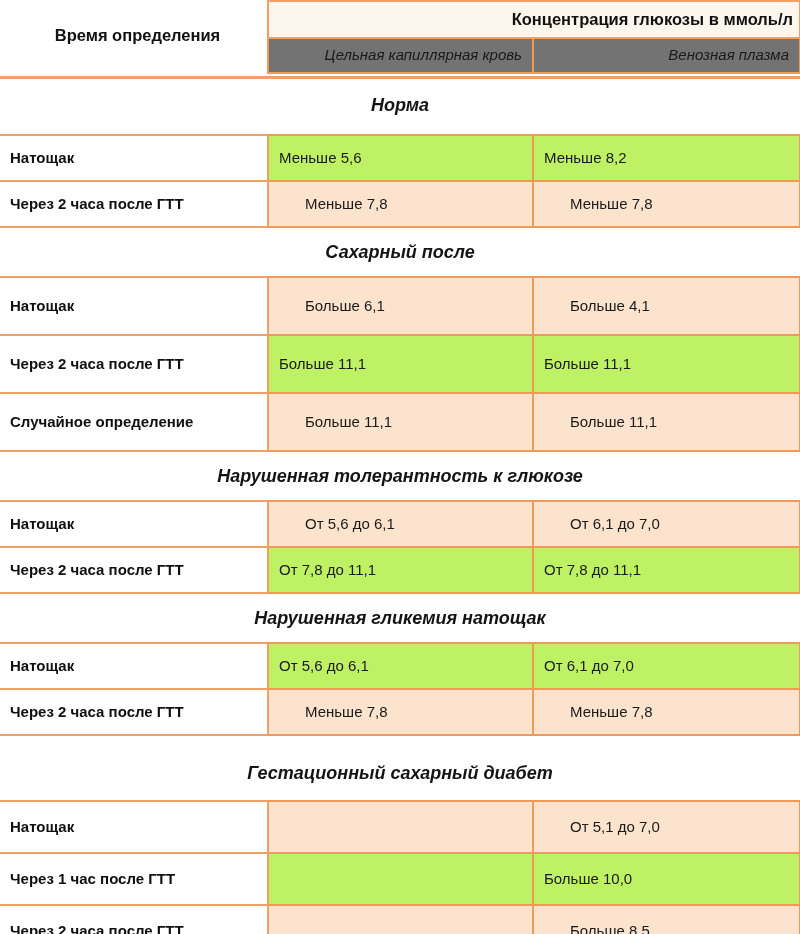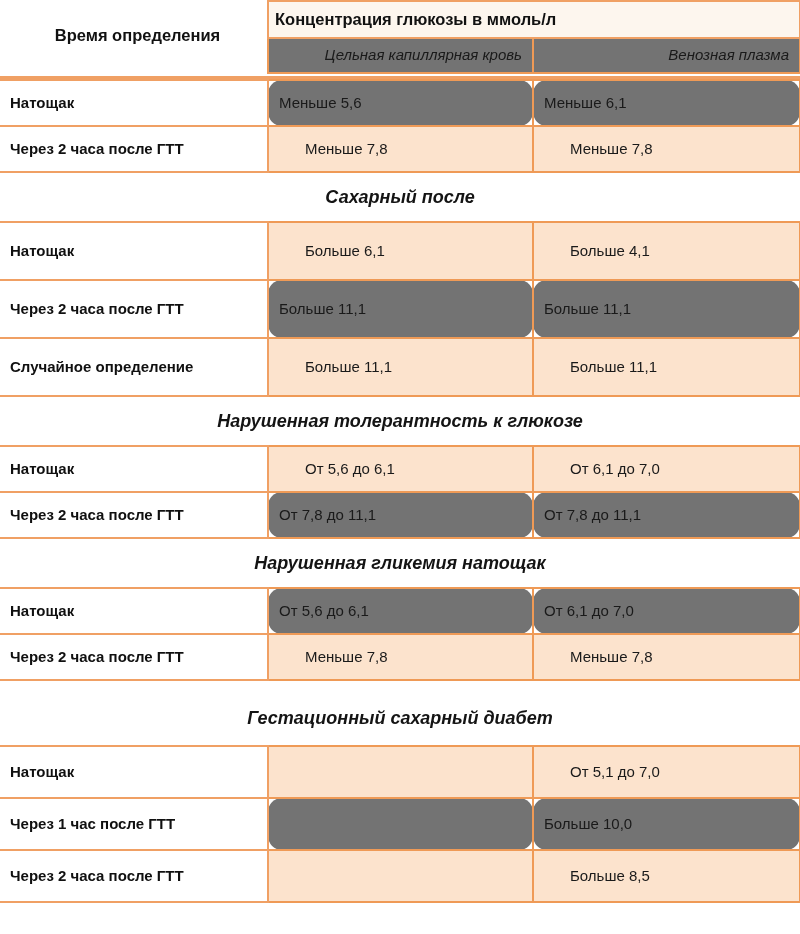--- a/index.html
+++ b/index.html
@@ -37,21 +37,21 @@
     text-align: center;
     font-weight: bold;
     font-size: 16.5px;
     color: #111111;
     padding: 6px 4px 8px 12px;
     vertical-align: middle;
   }
   .hdr-title-span {
     background: #fdf6ee;
     border: 2px solid #f0a064;
-    text-align: left;
+    text-align: right;
     font-weight: bold;
     font-size: 16.5px;
     color: #111111;
     padding: 8px 6px;
     vertical-align: middle;
   }
   .hdr-sub {
     background: #737373;
     border: 2px solid #ef9a56;
     text-align: right;
@@ -96,21 +96,21 @@
     line-height: 1.2;
   }
   .cell-val {
     border: 2px solid #ef9a56;
     font-size: 15px;
     color: #1a1a1a;
     padding: 5px 6px 5px 10px;
     vertical-align: middle;
     line-height: 1.2;
   }
-  .shade-dark  { background: #737373; border-radius: 14px; }
+  .shade-dark  { background: #bef264; }
   .shade-light { background: #fce3cd; padding-left: 36px; }
 
   .r-h38 td { height: 34px; }
   .r-h50 td { height: 46px; }
   .r-h44 td { height: 40px; }
 </style>
 </head>
 <body>
 
 <div class="sheet">
@@ -129,31 +129,32 @@
       <tr>
         <td class="hdr-sub">Цельная капиллярная кровь</td>
         <td class="hdr-sub">Венозная плазма</td>
       </tr>
       <tr>
         <td class="hdr-blank" colspan="3"></td>
       </tr>
     </tbody>
   </table>
 
+  <div class="sec-title t-norma">Норма</div>
   <table class="tbl">
     <colgroup>
         <col class="c-label">
         <col class="c-cap">
         <col class="c-ven">
       </colgroup>
     <tbody>
       <tr class="r-h38">
         <td class="cell-label">Натощак</td>
         <td class="cell-val shade-dark">Меньше 5,6</td>
-        <td class="cell-val shade-dark">Меньше 6,1</td>
+        <td class="cell-val shade-dark">Меньше 8,2</td>
       </tr>
       <tr class="r-h38">
         <td class="cell-label">Через 2 часа после ГТТ</td>
         <td class="cell-val shade-light">Меньше 7,8</td>
         <td class="cell-val shade-light">Меньше 7,8</td>
       </tr>
     </tbody>
   </table>
 
   <div class="sec-title">Сахарный после</div>

